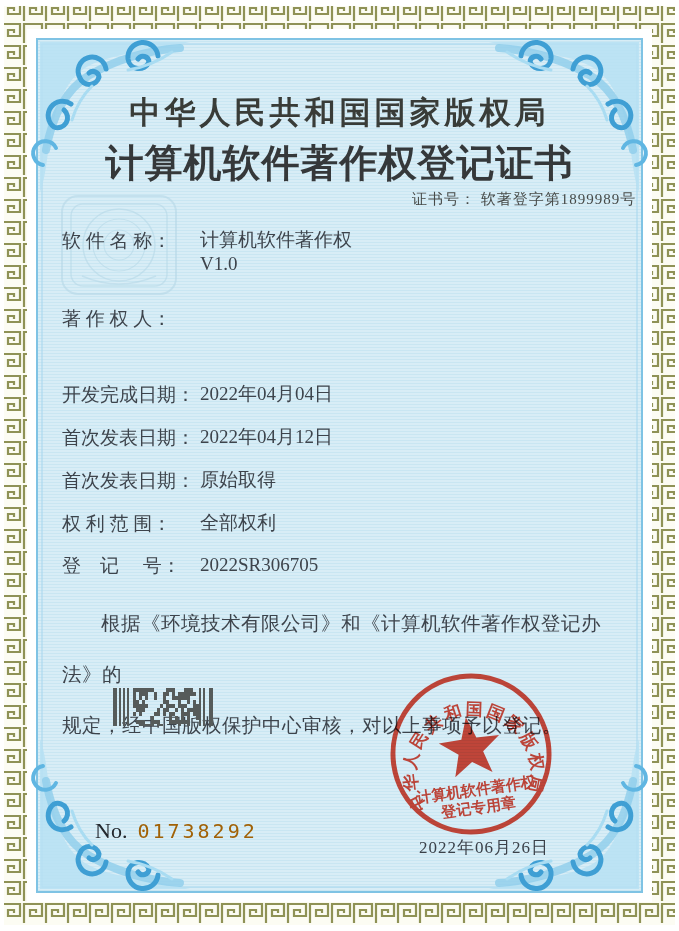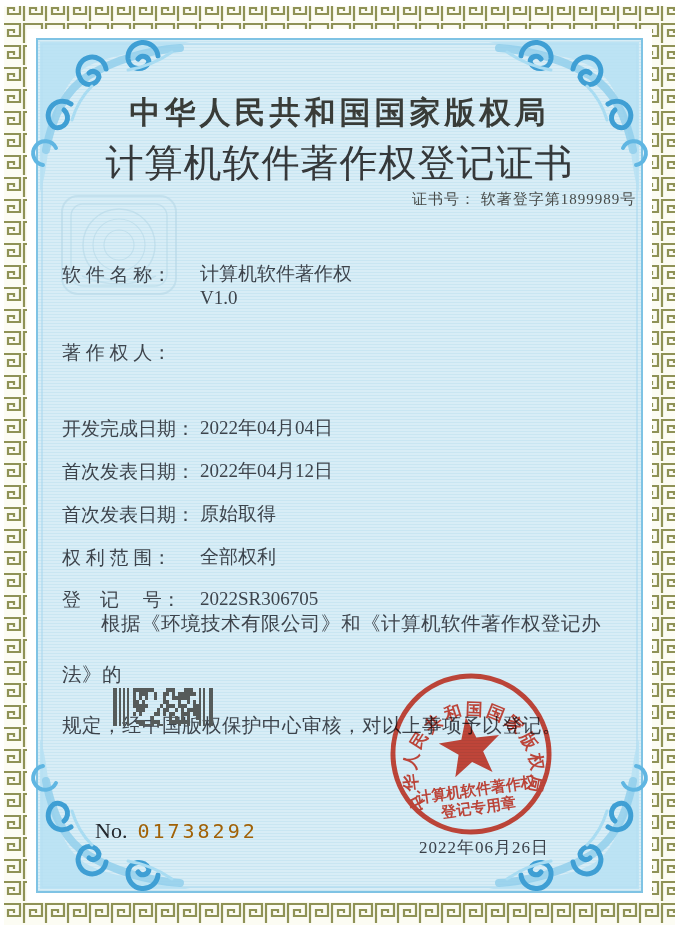--- a/index.html
+++ b/index.html
@@ -12,26 +12,26 @@
     background:repeating-linear-gradient(180deg,#d8edf6 0px,#d8edf6 2px,#c9e6f2 2px,#c9e6f2 3px);
   }
   svg.frame{position:absolute;left:0;top:0;z-index:2;pointer-events:none;}
   .content{position:absolute;left:0;top:0;width:679px;height:931px;z-index:3;}
   .authority{
     position:absolute;left:0;right:0;top:92px;text-align:center;
     font-size:31px;font-weight:bold;letter-spacing:4px;color:#393c38;
   }
   .cert-title{
     position:absolute;left:0;right:0;top:138px;text-align:center;
-    font-size:38px;font-weight:normal;letter-spacing:1px;color:#35383a;
+    font-size:38px;font-weight:bold;letter-spacing:1px;color:#35383a;
   }
   .certno-line{
     position:absolute;left:412px;top:190px;font-size:15px;color:#464a48;letter-spacing:1px;
   }
-  .row{position:absolute;left:62px;display:flex;font-size:19px;color:#3d444c;margin-top:34px;}
+  .row{position:absolute;left:62px;display:flex;font-size:19px;color:#3d444c;}
   .row .label{min-width:138px;font-weight:500;}
   .row .value{line-height:24px;white-space:pre-line;}
   .r0{top:228px}.r1{top:306px}.r2{top:382px}.r3{top:425px}.r4{top:468px}.r5{top:511px}.r6{top:553px}
   .statement{
     position:absolute;left:62px;top:598px;width:558px;font-size:19.5px;color:#3d444c;letter-spacing:0.5px;
   }
   .statement .line{line-height:51px;}
   .statement .line.first{text-indent:2em;}
   #barcode{position:absolute;left:113px;top:688px;z-index:3;}
   .serial{

